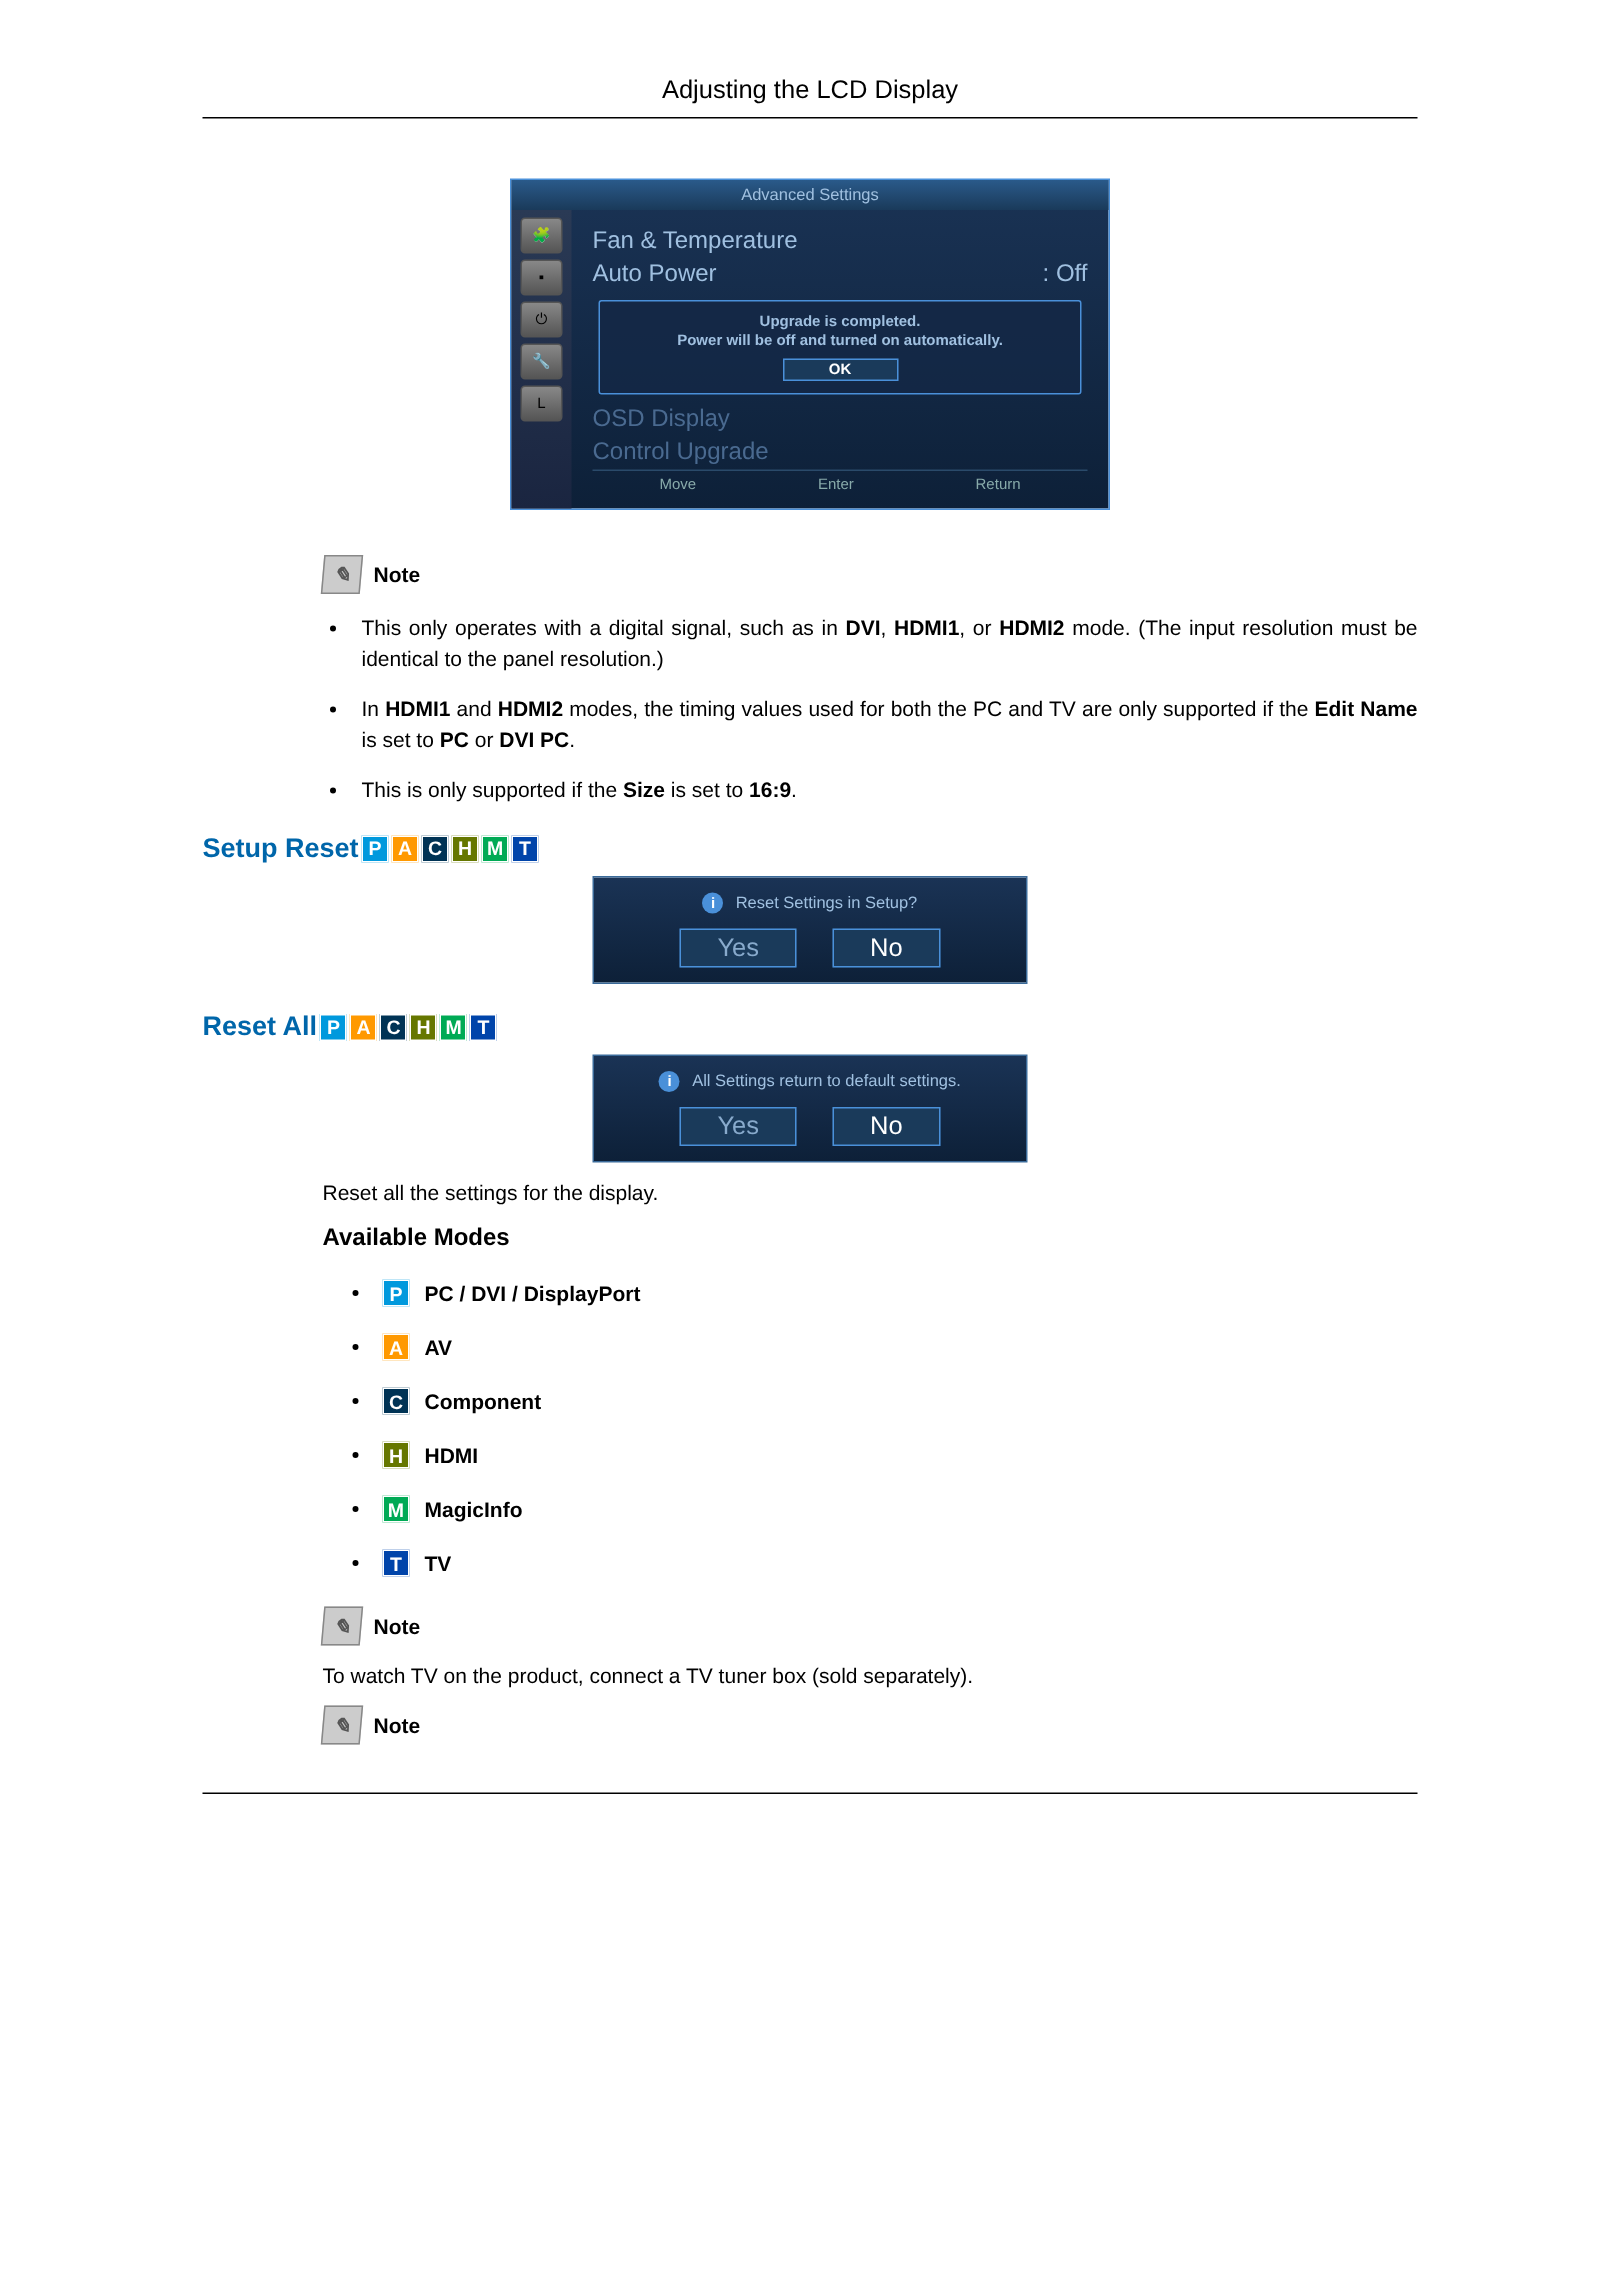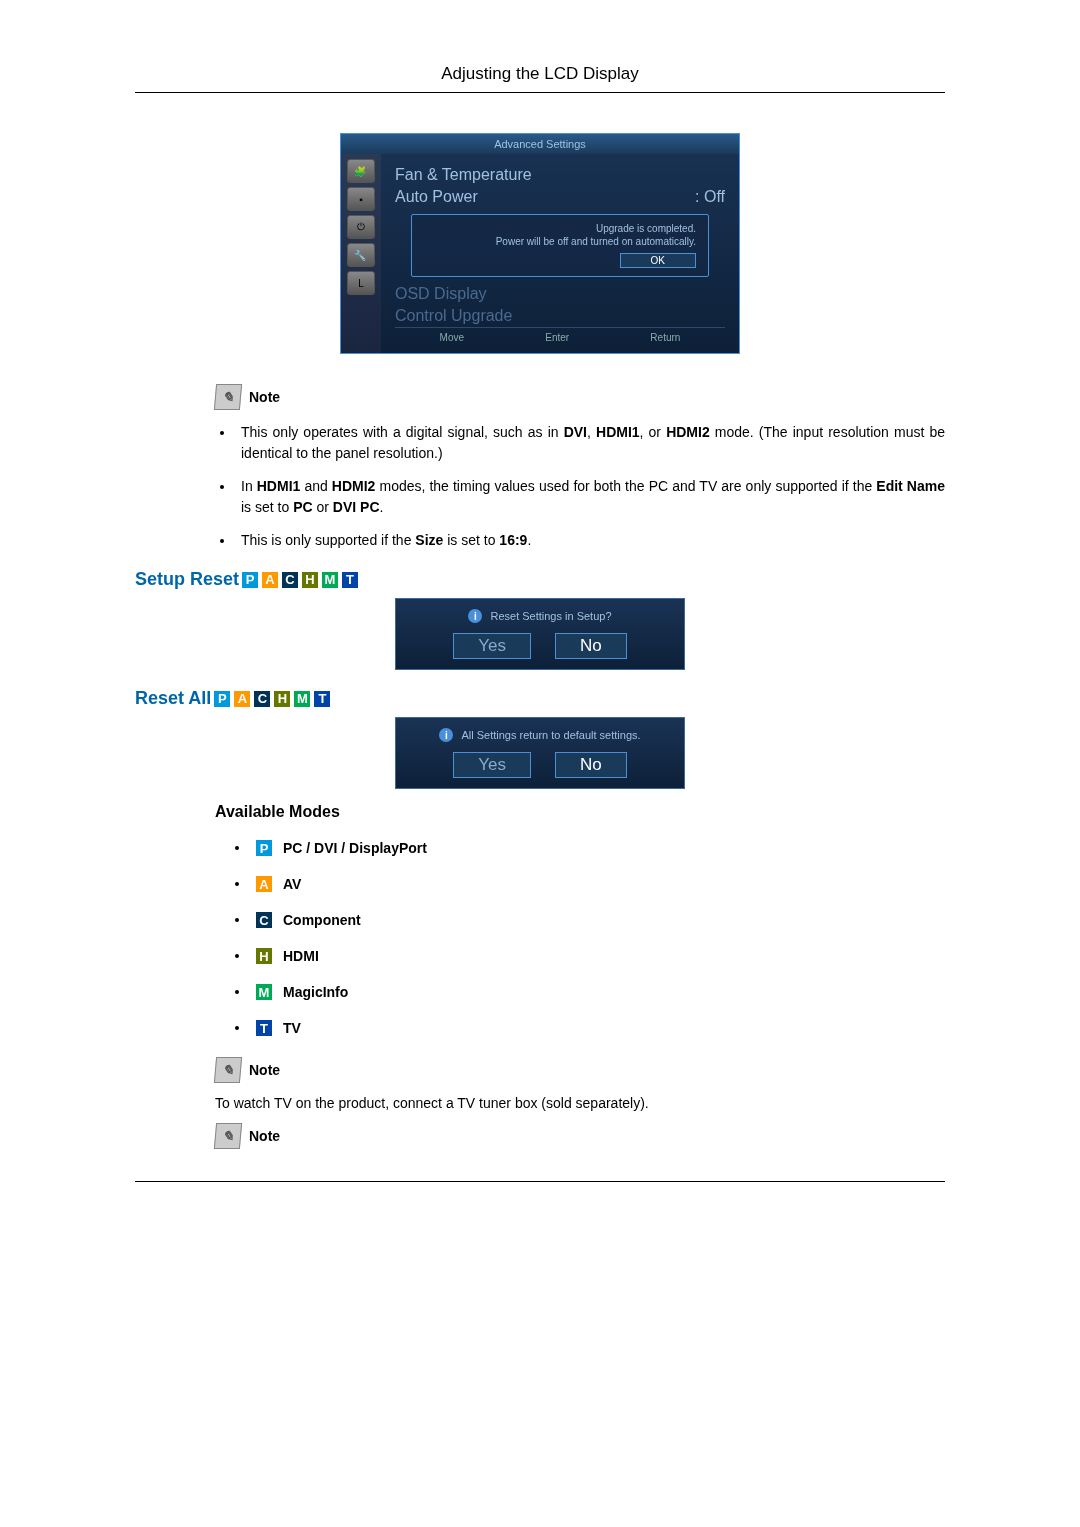--- a/index.html
+++ b/index.html
@@ -1,29 +1,29 @@
 <!DOCTYPE html>
 <html><head>
   <meta charset="utf-8">
   <style>
     * { margin: 0; padding: 0; box-sizing: border-box; }
     body { font-family: Arial, Helvetica, sans-serif; background: #fff; font-size: 14px; color: #000; }
-    .page { width: 1080px; margin: 0 auto; padding: 64px 135px 40px 135px; }
+    .page { width: 1080px; margin: 0 auto; padding: 50px 135px 40px 135px; }
     .header-title { text-align: center; font-size: 17px; padding-bottom: 8px; border-bottom: 1px solid #000; margin-bottom: 40px; }
     .screenshot-container { display: flex; justify-content: center; margin-bottom: 30px; }
     .osd { width: 400px; border: 1px solid #4a90d9; background: linear-gradient(#1a3355, #0d2038); font-size: 12px; }
     .osd-header { background: linear-gradient(#2a5a8a, #1a3a5a); text-align: center; padding: 4px; color: #a0c0e0; font-size: 11px; }
     .osd-body { display: flex; }
     .osd-side { width: 40px; background: linear-gradient(#2a3a55, #1a2540); display: flex; flex-direction: column; align-items: center; padding: 5px 0; gap: 4px; }
     .osd-icon { width: 28px; height: 24px; border: 1px solid #555; border-radius: 3px; background: linear-gradient(#888, #555); display: flex; align-items: center; justify-content: center; font-size: 10px; }
     .osd-main { flex: 1; color: #a0c0e0; padding: 10px 14px 6px 14px; }
     .osd-line { padding: 2px 0; font-size: 16px; display: flex; }
     .osd-line-label { flex: 1; }
     .osd-line-value { color: #a0c0e0; }
-    .osd-popup { border: 1px solid #4a90d9; border-radius: 2px; padding: 8px 12px; margin: 6px 16px; text-align: right; background: rgba(20, 40, 70, 0.9); }
+    .osd-popup { border: 1px solid #4a90d9; border-radius: 2px; padding: 8px 12px; margin: 6px 4px; text-align: center; background: rgba(20, 40, 70, 0.9); font-weight: bold; }
     .osd-popup-text { font-size: 10px; margin-bottom: 2px; }
     .osd-ok-btn { display: inline-block; border: 1px solid #4a90d9; background: #1a3a5a; padding: 1px 30px; font-size: 10px; color: #fff; margin-top: 4px; }
     .osd-disabled { color: #4a6a90; }
     .osd-footer { display: flex; justify-content: space-around; padding: 4px; font-size: 10px; color: #8aa; border-top: 1px solid #2a4a6a; }
     .note-block { display: flex; align-items: center; gap: 8px; margin: 20px 0 12px 80px; }
     .note-icon { width: 26px; height: 26px; border: 1px solid #888; background: #ccc; display: flex; align-items: center; justify-content: center; font-style: italic; font-weight: bold; color: #555; transform: skewX(-5deg); }
     .note-label { font-weight: bold; }
     .bullet-list { margin-left: 80px; padding-left: 20px; }
     .bullet-item { margin: 12px 0; line-height: 1.5; text-align: justify; list-style-type: disc; padding-left: 6px; }
     .section-title { color: #0066aa; font-weight: bold; font-size: 18px; margin-top: 18px; margin-bottom: 8px; display: flex; align-items: center; gap: 2px; }
@@ -152,20 +152,21 @@
         <div class="info-icon">i</div>
         <span>All Settings return to default settings.</span>
       </div>
       <div class="dialog-buttons">
         <div class="dialog-btn">Yes</div>
         <div class="dialog-btn active">No</div>
       </div>
     </div>
   </div>
 
+  <div class="body-text">Reset all the settings for the display.</div>
 
 
   <div class="subhead">Available Modes</div>
 
   <ul class="modes-list">
     <li class="mode-item">
       <span class="mode-bullet"></span>
       <span class="badge badge-p">P</span>
       <span class="mode-label">PC / DVI / DisplayPort</span>
     </li>

